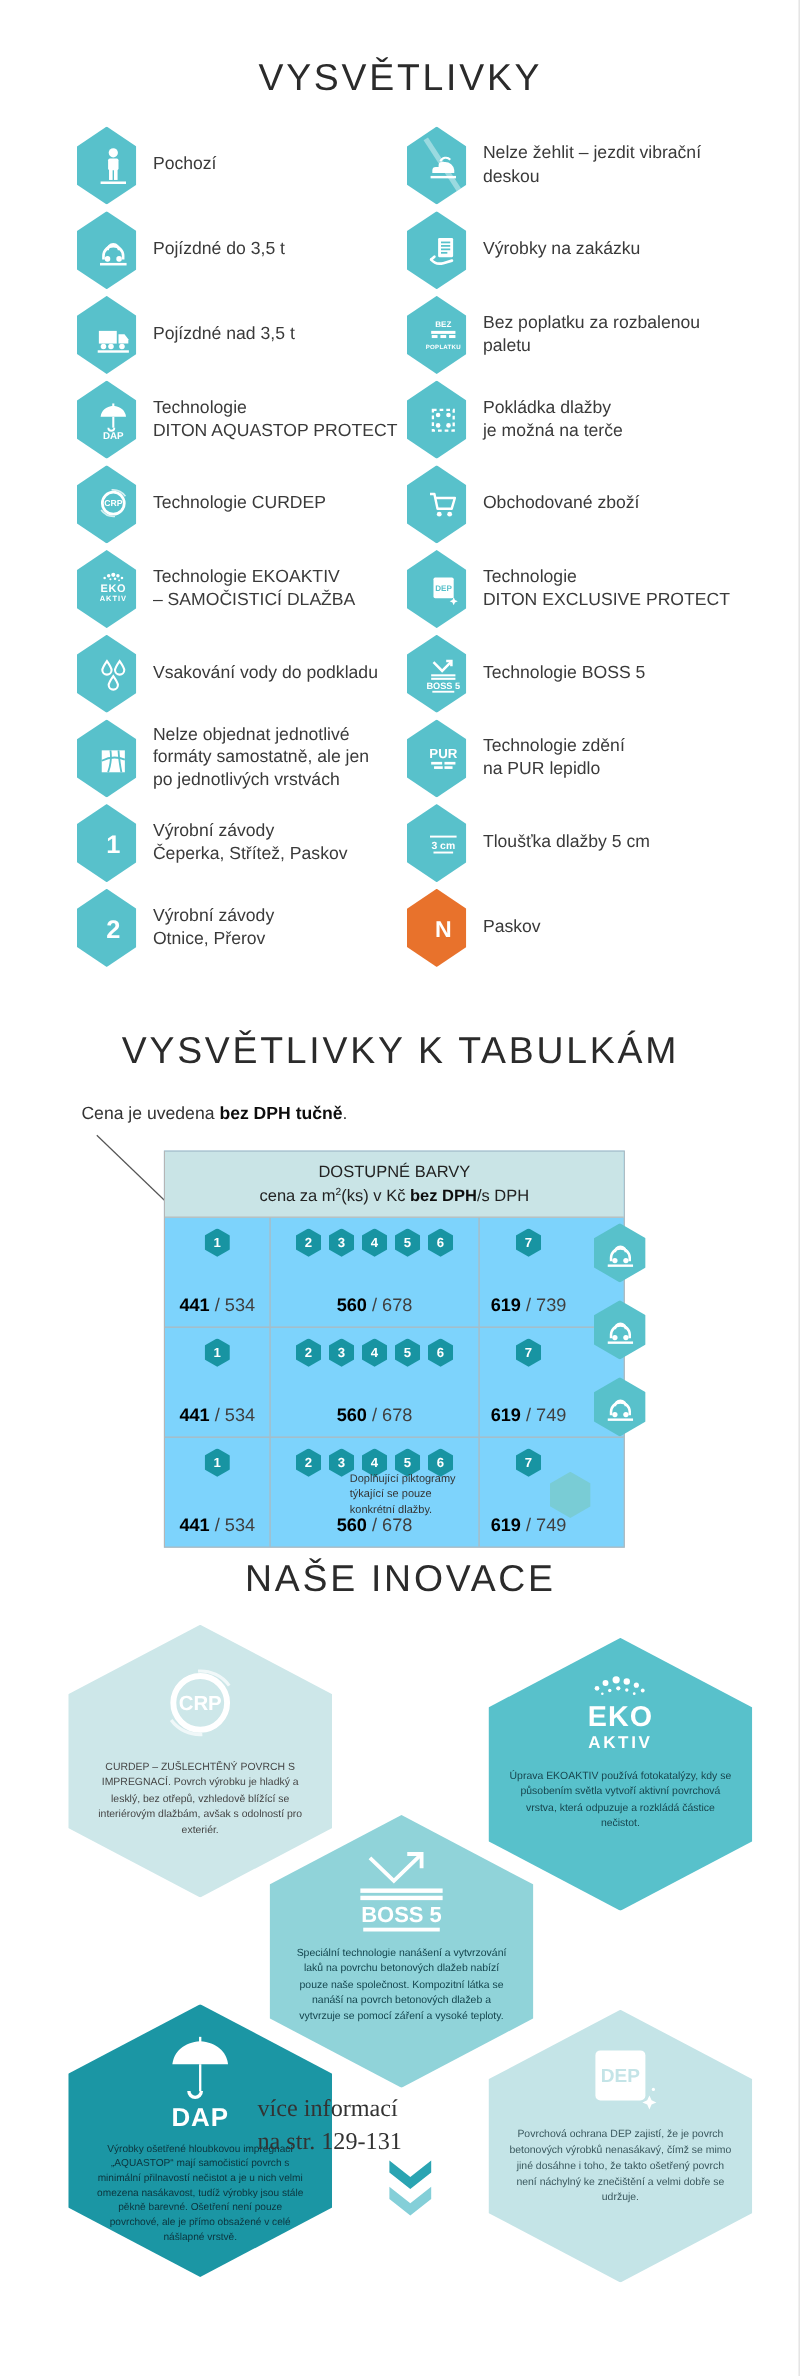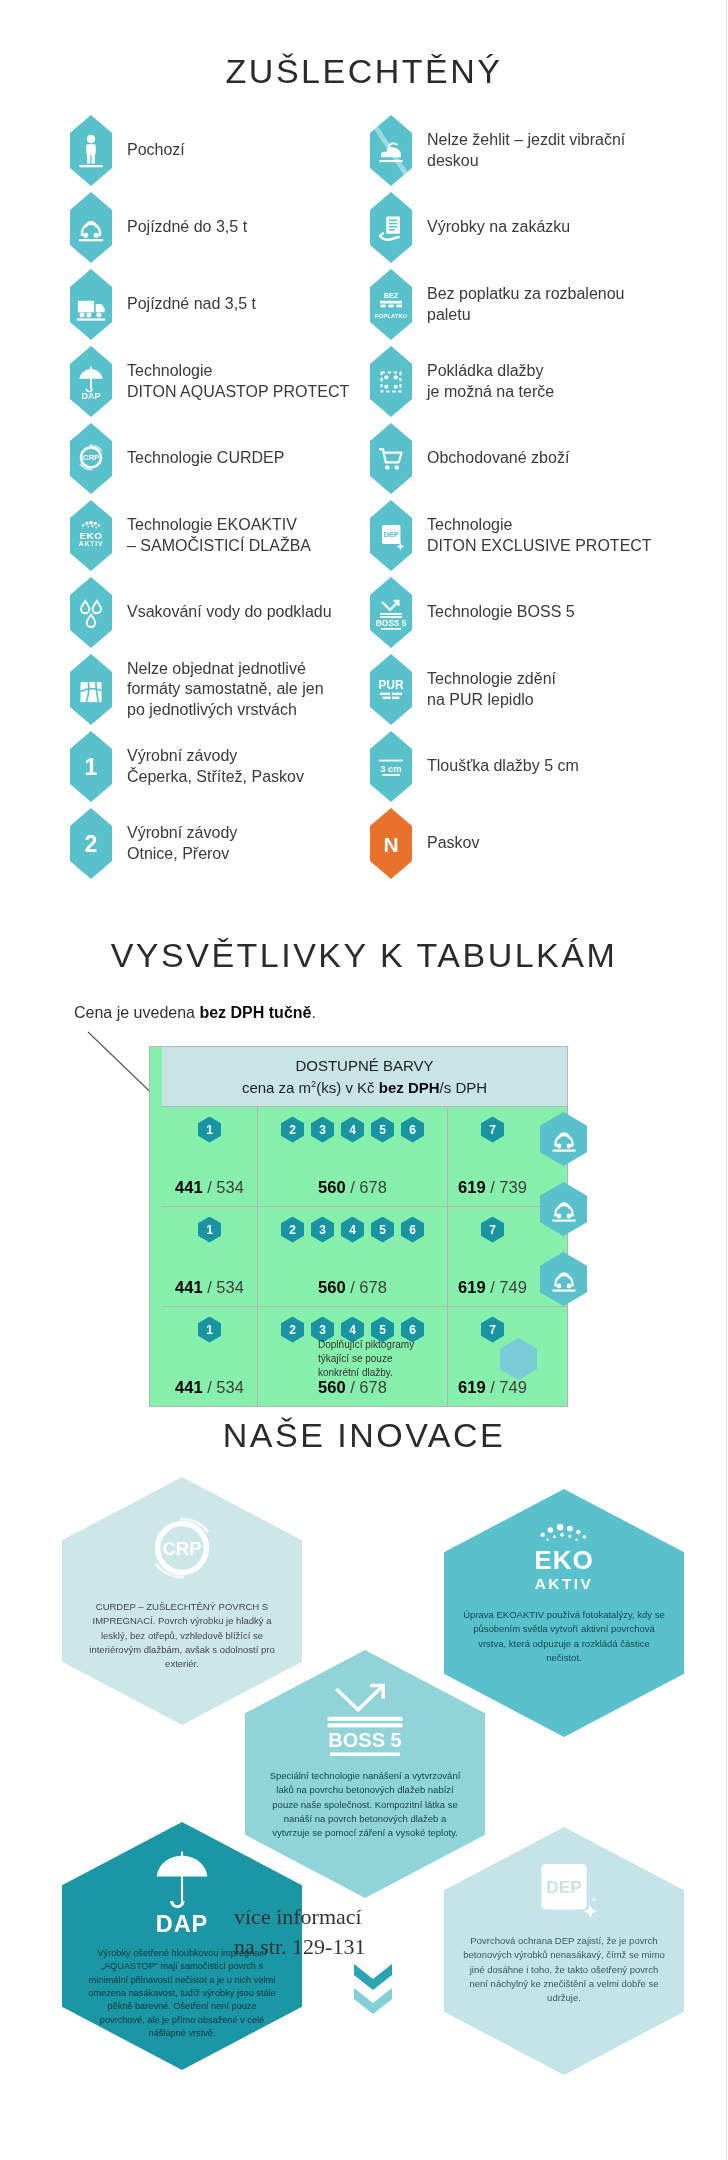--- a/index.html
+++ b/index.html
@@ -11,21 +11,21 @@
                    letter-spacing:2.5px; color:#2b2b2b; font-weight:400; }
   .t1 { top:52px; } .t2 { top:936px; } .t3 { top:1416px; }
 
   
   .legend { position:absolute; top:112px; left:70px; width:638px; display:grid;
             grid-template-columns:300px 320px; }
   .lcol { display:flex; flex-direction:column; }
   .item { display:flex; align-items:center; min-height:77px; gap:15px; }
   .hex { clip-path:polygon(50% 0,100% 25.5%,100% 74.5%,50% 100%,0 74.5%,0 25.5%); }
   .hex-icon { width:42px; height:71px; flex:0 0 auto; background:#58c1cb;
-              display:flex; align-items:center; justify-content:center; }
+              display:flex; align-items:center; justify-content:center;padding-left:12px; }
   .hex-icon.orange { background:#e8722c; }
   .hex-icon svg { width:54px; height:54px; }
   .item-label { font-size:16px; color:#3a3a3a; line-height:1.28; white-space:pre-line; }
 
   svg text { fill:#ffffff; font-weight:700; text-anchor:middle;
              font-family:"Liberation Sans", sans-serif; }
   .st5  { font-size:5.3px; letter-spacing:.2px; }
   .st65 { font-size:6.5px; letter-spacing:.8px; }
   .st7  { font-size:7px; }
   .st75 { font-size:7.5px; }
@@ -37,21 +37,21 @@
   .st20 { font-size:20px; }
   .st22 { font-size:22px; }
   .tfill { fill:#58c1cb; }
 
   
   .price-intro { position:absolute; top:1004px; left:74px; font-size:16px; color:#333; }
   .price-intro b { color:#0d0d0d; }
   .pointers { position:absolute; top:1020px; left:0; width:728px; height:340px; pointer-events:none; }
 
   .ptable { position:absolute; top:1046px; left:149px; width:419px;
-            border:1px solid #b5b5b5; box-sizing:border-box; background:#86efac;padding-left:12px; }
+            border:1px solid #b5b5b5; box-sizing:border-box; background:#7dd3fc; }
   .thead { background:#c9e4e6; text-align:center; padding:8px 0 7px; font-size:15px;
            color:#222; line-height:1.45; border-bottom:1px solid #b5b5b5; }
   .thead b { color:#0d0d0d; }
   .thead sup { font-size:.62em; }
   .trow { display:grid; grid-template-columns:96px 190px 89px; }
   .trow + .trow { border-top:1px solid #b5b5b5; }
   .tcell { padding:10px 0 9px; display:flex; flex-direction:column; align-items:center;
            justify-content:center; gap:7px; }
   .tcell.bord { border-right:1px solid #b5b5b5; }
   .hexrow { display:flex; gap:7px; }
@@ -92,21 +92,21 @@
   .chevrons { position:absolute; left:352px; top:1962px; width:42px; height:54px; }
   .more { position:absolute; top:1902px; left:234px; width:272px; text-align:left;
           font-size:22px; color:#333; line-height:1.35;font-family:Liberation Serif, serif; }
 </style>
 </head>
 <body>
 
 <div class="page">
   <div class="right-edge"></div>
 
-  <div class="section-title t1">ZUŠLECHTĚNÝ</div>
+  <div class="section-title t1">VYSVĚTLIVKY</div>
 
   <div class="legend">
 
     <div class="lcol">
 
       <div class="item">
         <span class="hex hex-icon">
           <svg viewBox="0 0 40 40">
               <circle cx="20" cy="8.5" r="4" fill="#fff"></circle>
               <rect x="15.5" y="13.5" width="9" height="10" rx="1.5" fill="#fff"></rect>

